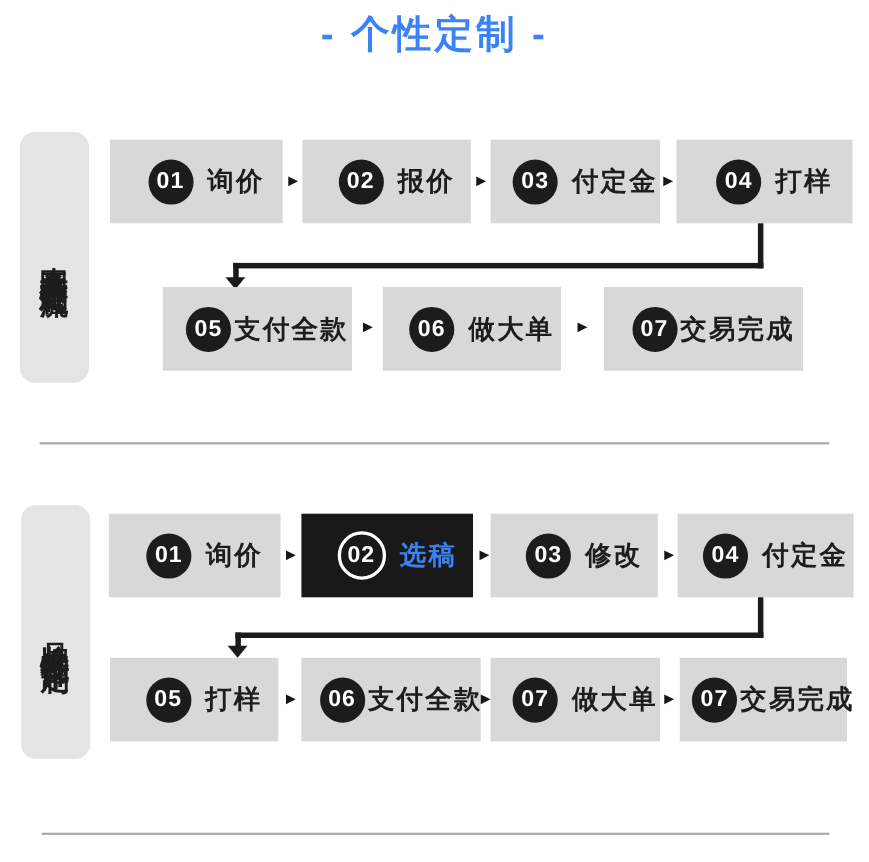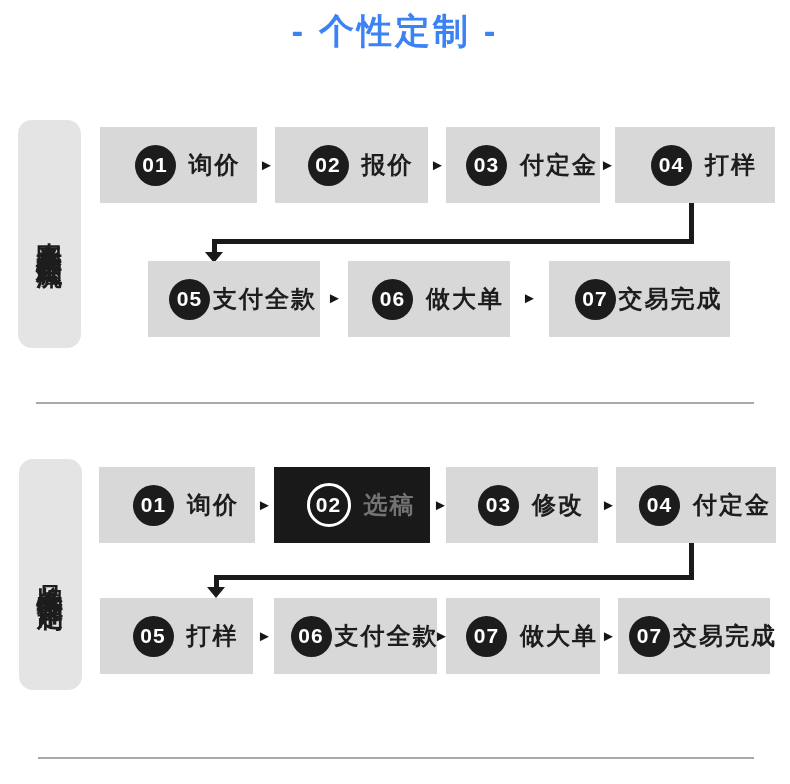--- a/index.html
+++ b/index.html
@@ -18,21 +18,21 @@
     display:flex;align-items:center;justify-content:center;gap:13px;}
   .step.tight{gap:3px;}
   .step.dark{background:#191919;}
 
   .badge{flex:0 0 auto;width:41px;height:41px;border-radius:50%;background:#1c1c1c;color:#ffffff;
     display:flex;align-items:center;justify-content:center;
     font-weight:700;font-size:21px;letter-spacing:1px;margin-left:18px;}
   .step.dark .badge{box-sizing:border-box;width:44px;height:44px;border:3px solid #ffffff;background:#191919;}
 
   .step-label{font-size:24px;font-weight:700;color:#1d1d1d;letter-spacing:2px;white-space:nowrap;}
-  .step.dark .step-label{color:#737373;}
+  .step.dark .step-label{color:#3b82f6;}
 
   .arrow{position:absolute;font-size:15px;line-height:18px;color:#161616;font-weight:400;}
 
   .conn{position:absolute;background:#1a1a1a;}
   .head-down{position:absolute;width:0;height:0;
     border-left:9px solid transparent;border-right:9px solid transparent;
     border-top:11px solid #1a1a1a;}
 
   .divider{position:absolute;height:2px;background:#a9a9a9;}
 </style>

